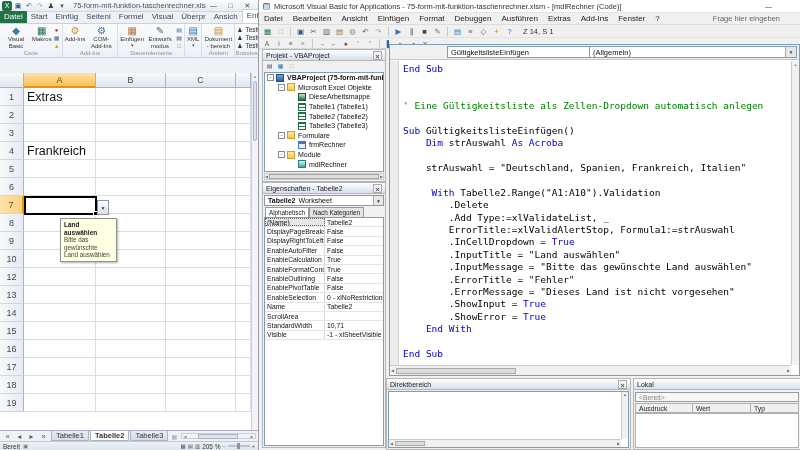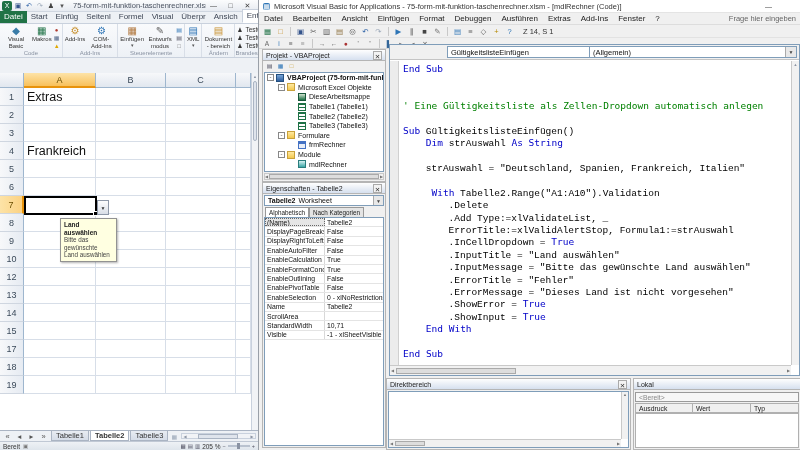--- a/index.html
+++ b/index.html
@@ -62,21 +62,21 @@
   .xl-status .right{margin-left:auto;display:flex;align-items:center;gap:2px;}
   .viewico{font-size:5.5px;color:#556;}
   .zoomtrack{width:22px;height:2px;background:#b9c2cf;position:relative;}
   .zoomthumb{position:absolute;left:9px;top:-2px;width:3px;height:6px;background:#8a93a3;}
   
   .vb{position:absolute;left:258px;top:0;width:542px;height:450px;background:#f0f0f0;border-left:1px solid #9aa0a8;}
   .vb-title{height:13px;background:#fff;display:flex;align-items:center;font-size:7.5px;color:#333;padding-left:3px;gap:3px;border-bottom:1px solid #e4e4e4;}
   .vb-title .min{margin-left:auto;padding-right:28px;color:#444;font-size:7px;}
   .vb-menu{height:12px;display:flex;align-items:center;font-size:8px;color:#222;background:#f0f0f0;border-bottom:1px solid #ddd;}
   .mitem{padding:0 5px;white-space:nowrap;}
-  .vb-search{margin-left:auto;padding:0 4px 0 4px;font-size:7.5px;color:#666;}
+  .vb-search{margin-left:auto;padding:0 20px 0 4px;font-size:7.5px;color:#666;}
   .vb-tb{display:flex;align-items:center;padding-left:3px;gap:2px;background:#f0f0f0;}
   .vb-tb1{height:13px;border-bottom:1px solid #e2e2e2;}
   .vb-tb2{height:11px;border-bottom:1px solid #d8d8d8;width:215px;}
   .tbico{width:11px;height:11px;font-size:7.5px;line-height:11px;text-align:center;flex:none;}
   .vb-tb2 .tbico{width:10px;height:9px;font-size:6.5px;line-height:9px;}
   .tbsep{width:1px;height:9px;background:#c8c8c8;margin:0 2px;flex:none;}
   .vb-caret{font-size:7.5px;color:#333;margin-left:6px;white-space:nowrap;}
   .panel{position:absolute;background:#f0f0f0;border:1px solid #b5b5b5;}
   .phead{height:11px;background:linear-gradient(#fefefe,#d6e0ef);border-bottom:1px solid #b5b5b5;display:flex;align-items:center;font-size:7px;color:#222;padding:0 3px;}
   .phead .x{margin-left:auto;font-size:6.5px;color:#333;width:9px;height:9px;line-height:9px;text-align:center;border:1px solid #aaa;background:#f3f3f3;}
@@ -113,21 +113,21 @@
   .combo{height:12px;background:#fff;border:1px solid #7f9db9;display:flex;align-items:center;font-size:7.5px;padding-left:3px;color:#111;white-space:nowrap;overflow:hidden;}
   .combo .dd{margin-left:auto;width:11px;height:100%;background:#e8e8e8;border-left:1px solid #aaa;font-size:5px;display:flex;align-items:center;justify-content:center;color:#444;flex:none;}
   .combo1{width:208px;}
   .combo2{flex:1;margin-left:55px;border-right:none;}
   .cbody{position:absolute;top:16px;left:0;right:8px;bottom:10px;overflow:hidden;display:flex;background:#fff;}
   .cmargin{width:9px;background:#ececec;border-right:1px solid #d0d0d0;flex:none;}
   .clines{padding:2px 0 0 4px;}
   .code-line{height:12.4px;font-family:"DejaVu Sans Mono",monospace;font-size:9.5px;white-space:pre;color:#000;}
   .tok-k{color:#0000c8;}
   .tok-c{color:#008000;}
-  .tok-t{color:#000;font-family:Liberation Mono, monospace;}
+  .tok-t{color:#000;}
   .code-vscroll{position:absolute;right:0;top:16px;bottom:10px;width:8px;background:#f1f1f1;border-left:1px solid #c9c9c9;}
   .code-hscroll{position:absolute;left:0;right:8px;bottom:0;height:10px;background:#f1f1f1;border-top:1px solid #c9c9c9;display:flex;align-items:center;font-size:4px;color:#777;}
   .code-hscroll .thumb{width:120px;height:6px;background:#ddd;border:1px solid #aaa;margin:0 1px;}
   .vb-imm{left:127px;top:378px;width:245px;bottom:0;}
   .imm-body{position:absolute;left:1px;right:1px;top:12px;bottom:1px;background:#fff;border:1px solid #7f9db9;}
   .imm-vscroll{position:absolute;right:0;top:0;bottom:8px;width:7px;background:#f1f1f1;border-left:1px solid #c9c9c9;font-size:4px;color:#777;text-align:center;}
   .imm-hscroll{position:absolute;left:0;right:7px;bottom:0;height:8px;background:#f1f1f1;border-top:1px solid #c9c9c9;display:flex;align-items:center;font-size:4px;color:#777;}
   .imm-hscroll .thumb{width:30px;height:5px;background:#ddd;border:1px solid #aaa;margin:0 1px;}
   .vb-loc{left:374px;top:378px;right:0;bottom:0;border-right:none;}
   .loc-ready{margin:2px 1px 0 1px;height:10px;background:#f7f7f7;border:1px solid #9a9a9a;font-size:6.8px;color:#888;display:flex;align-items:center;padding-left:3px;}
@@ -365,20 +365,27 @@
           <div class="xcell" style="flex: 1 1 0%;"></div>
         </div>
         <div class="xrow">
           <div class="xrowh">15</div>
           <div class="xcell" style="width: 72px;"></div>
           <div class="xcell" style="width: 70px;"></div>
           <div class="xcell" style="width: 70px;"></div>
           <div class="xcell" style="flex: 1 1 0%;"></div>
         </div>
         <div class="xrow">
+          <div class="xrowh">16</div>
+          <div class="xcell" style="width: 72px;"></div>
+          <div class="xcell" style="width: 70px;"></div>
+          <div class="xcell" style="width: 70px;"></div>
+          <div class="xcell" style="flex: 1 1 0%;"></div>
+        </div>
+        <div class="xrow">
           <div class="xrowh">17</div>
           <div class="xcell" style="width: 72px;"></div>
           <div class="xcell" style="width: 70px;"></div>
           <div class="xcell" style="width: 70px;"></div>
           <div class="xcell" style="flex: 1 1 0%;"></div>
         </div>
         <div class="xrow">
           <div class="xrowh">18</div>
           <div class="xcell" style="width: 72px;"></div>
           <div class="xcell" style="width: 70px;"></div>
@@ -662,35 +669,35 @@
     </div>
     <div class="cbody">
       <div class="cmargin"></div>
       <div class="clines" id="vb-code">
           <div class="code-line"><span class="tok-k">End Sub</span></div>
           <div class="code-line">&nbsp;</div>
           <div class="code-line">&nbsp;</div>
           <div class="code-line"><span class="tok-c">' Eine Gültigkeitsliste als Zellen-Dropdown automatisch anlegen</span></div>
           <div class="code-line">&nbsp;</div>
           <div class="code-line"><span class="tok-k">Sub</span><span class="tok-t"> GültigkeitslisteEinfügen()</span></div>
-          <div class="code-line"><span class="tok-t">    </span><span class="tok-k">Dim</span><span class="tok-t"> strAuswahl </span><span class="tok-k">As String</span></div>
+          <div class="code-line"><span class="tok-t">    </span><span class="tok-k">Dim</span><span class="tok-t"> strAuswahl </span><span class="tok-k">As Acroba</span></div>
           <div class="code-line">&nbsp;</div>
           <div class="code-line"><span class="tok-t">    strAuswahl = "Deutschland, Spanien, Frankreich, Italien"</span></div>
           <div class="code-line">&nbsp;</div>
           <div class="code-line"><span class="tok-t">     </span><span class="tok-k">With</span><span class="tok-t"> Tabelle2.Range("A1:A10").Validation</span></div>
           <div class="code-line"><span class="tok-t">        .Delete</span></div>
           <div class="code-line"><span class="tok-t">        .Add Type:=xlValidateList, _</span></div>
           <div class="code-line"><span class="tok-t">        ErrorTitle:=xlValidAlertStop, Formula1:=strAuswahl</span></div>
           <div class="code-line"><span class="tok-t">        .InCellDropdown = </span><span class="tok-k">True</span></div>
           <div class="code-line"><span class="tok-t">        .InputTitle = "Land auswählen"</span></div>
           <div class="code-line"><span class="tok-t">        .InputMessage = "Bitte das gewünschte Land auswählen"</span></div>
           <div class="code-line"><span class="tok-t">        .ErrorTitle = "Fehler"</span></div>
           <div class="code-line"><span class="tok-t">        .ErrorMessage = "Dieses Land ist nicht vorgesehen"</span></div>
+          <div class="code-line"><span class="tok-t">        .ShowInput = </span><span class="tok-k">True</span></div>
           <div class="code-line"><span class="tok-t">        .ShowError = </span><span class="tok-k">True</span></div>
-          <div class="code-line"><span class="tok-t">        .ShowInput = </span><span class="tok-k">True</span></div>
           <div class="code-line"><span class="tok-t">    </span><span class="tok-k">End With</span></div>
           <div class="code-line">&nbsp;</div>
           <div class="code-line"><span class="tok-k">End Sub</span></div>
         </div>
     </div>
     <div class="code-vscroll">
       <span class="sb-arrow">▲</span>
     </div>
     <div class="code-hscroll">
       <span style="padding:0 1px;">◀</span>

